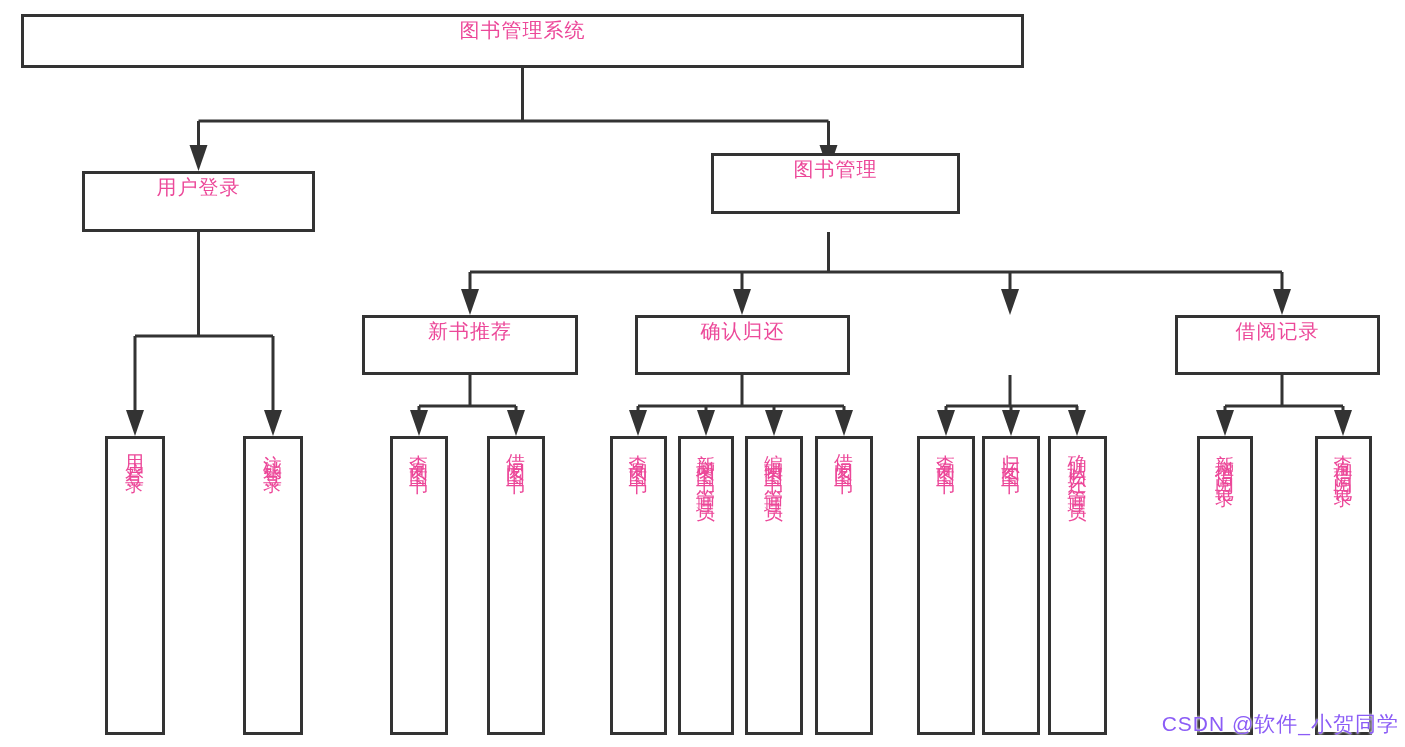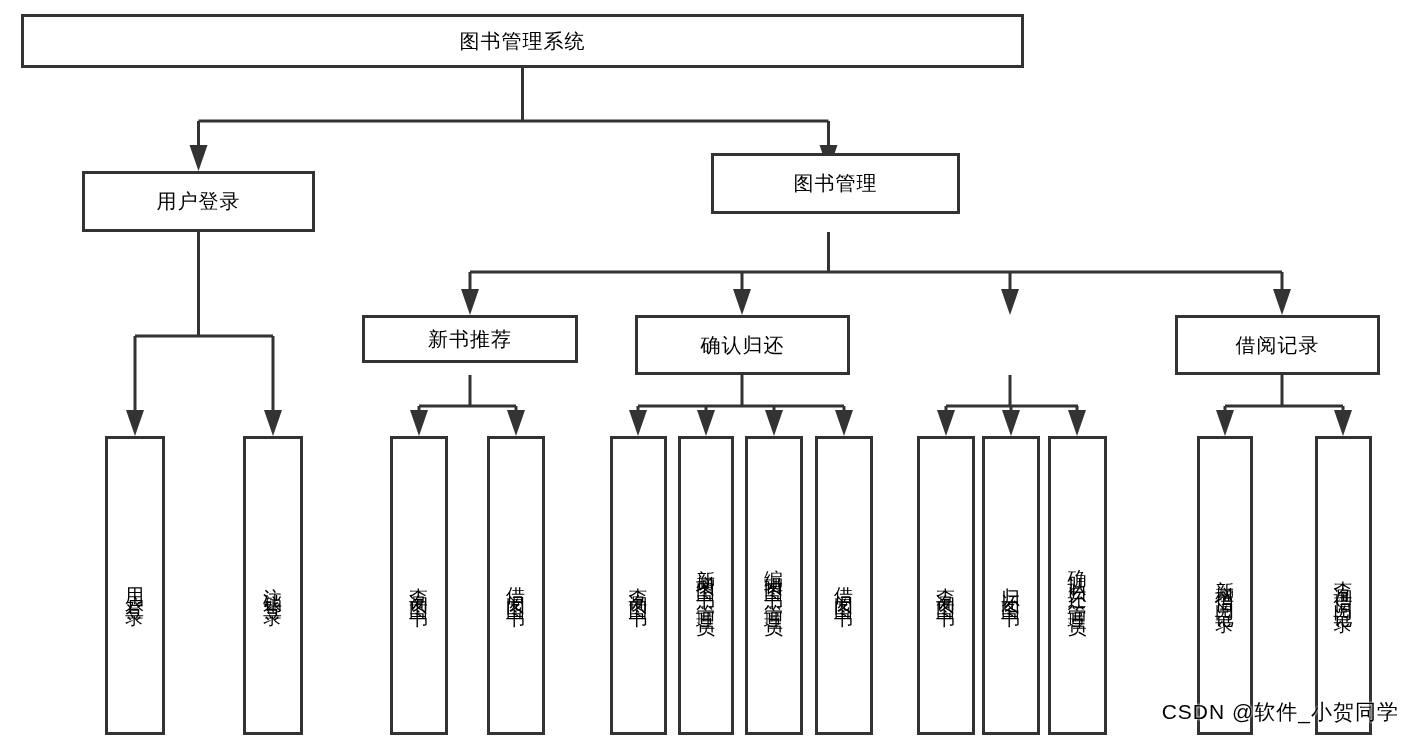--- a/index.html
+++ b/index.html
@@ -9,23 +9,22 @@
     background:#ffffff;
     font-family:"Liberation Sans","DejaVu Sans",sans-serif;
     overflow:hidden;
   }
   .node{
     position:absolute;
     border:3px solid #333333;
     background:#ffffff;
     box-sizing:border-box;
     display:flex;
-    align-items:center;
     justify-content:center;
-    color:#000000;
+    color:#ec4899;
     font-family:Liberation Serif, serif;
   }
   .hnode span{
     font-size:20px;
     letter-spacing:1px;
     white-space:nowrap;
   }
   .vnode span{
     writing-mode:vertical-rl;
     font-size:19px;
@@ -33,23 +32,23 @@
     line-height:1;
   }
   #connectors{
     position:absolute;
     left:0;top:0;
     width:1405px;height:747px;
   }
   #watermark{
     position:absolute;
     right:6px;
-    bottom:21px;
+    bottom:9px;
     font-size:21px;
-    color:#000000;
+    color:#8b5cf6;
     letter-spacing:1px;
     text-shadow:0 0 3px #ffffff,0 0 2px #ffffff;
     white-space:nowrap;
   }
 </style>
 </head>
 <body>
 
 <div id="canvas">
 
@@ -97,21 +96,21 @@
     <span>图书管理系统</span>
   </div>
 
   <div class="node hnode" style="left:82px;top:171px;width:233px;height:61px;">
     <span>用户登录</span>
   </div>
   <div class="node hnode" style="left:711px;top:153px;width:249px;height:61px;">
     <span>图书管理</span>
   </div>
 
-  <div class="node hnode" style="left:362px;top:315px;width:216px;height:48px;">
+  <div class="node hnode" style="left:362px;top:315px;width:216px;height:60px;">
     <span>新书推荐</span>
   </div>
   <div class="node hnode" style="left:635px;top:315px;width:215px;height:60px;">
     <span>确认归还</span>
   </div>
   <div class="node hnode" style="left:1175px;top:315px;width:205px;height:60px;">
     <span>借阅记录</span>
   </div>
 
   <div class="node vnode" style="left:105px;top:436px;width:60px;height:299px;">

